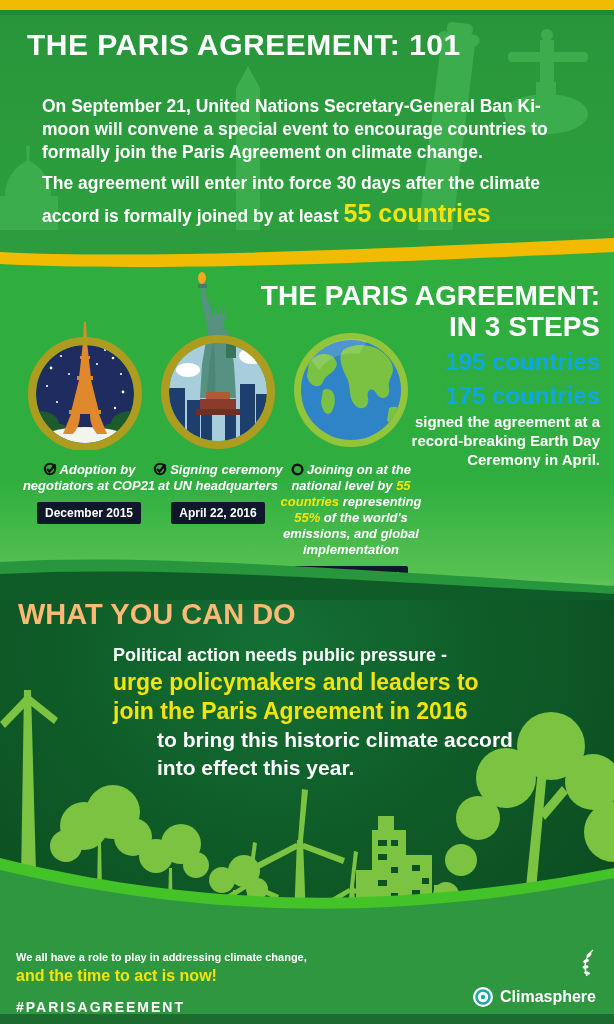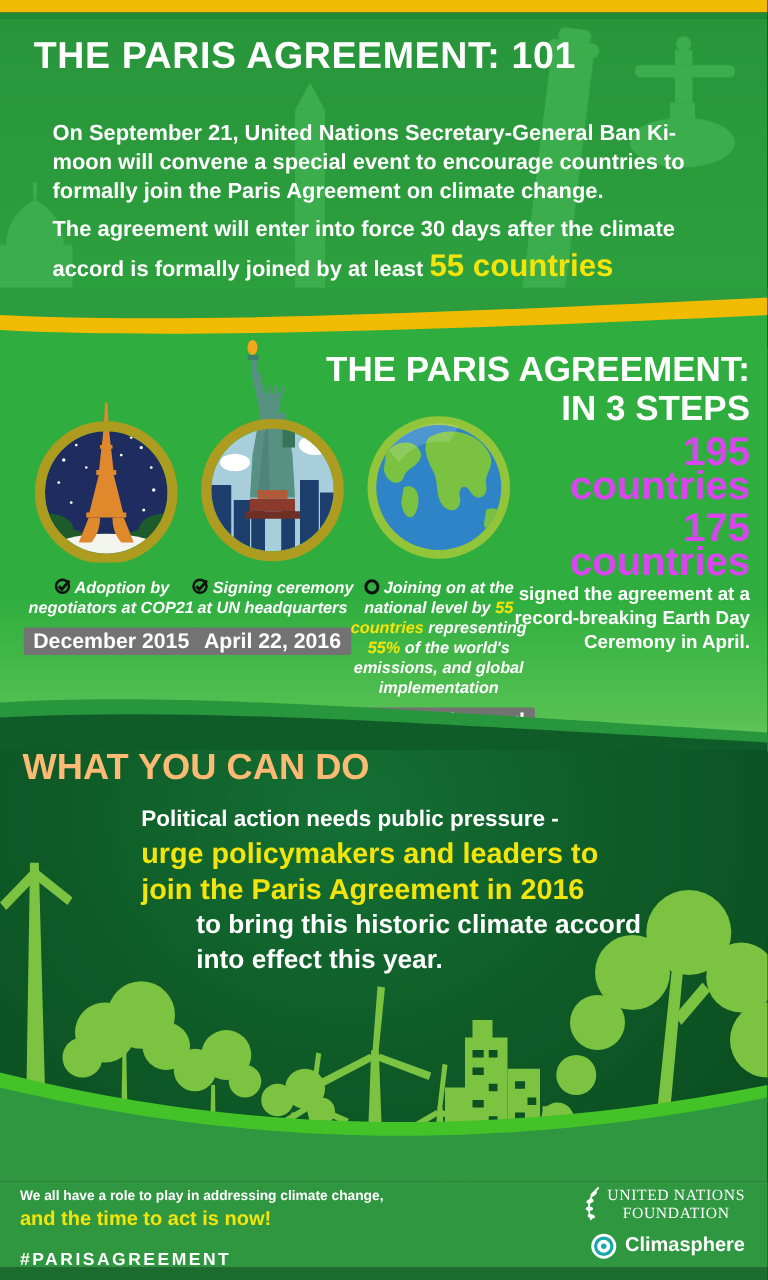--- a/index.html
+++ b/index.html
@@ -25,25 +25,25 @@
   #h1-para1{left:42px;top:95px;width:528px;color:#fff;font-size:17.5px;font-weight:700;line-height:23px;}
   #h1-para2{left:42px;top:168px;width:545px;color:#fff;font-size:17.5px;font-weight:700;line-height:30px;}
   .hl{color:#f3e50c;font-size:25px;font-weight:800;}
   
   #steps-title{right:14px;top:280px;width:360px;text-align:right;color:#fff;
                font-size:28px;font-weight:800;line-height:31px;}
   .caption{color:#fff;font-size:13px;font-weight:700;font-style:italic;line-height:16px;text-align:center;margin-top:12px;}
   #cap1{left:14px;top:450px;width:150px;}
   #cap2{left:150px;top:450px;width:136px;}
   #cap3{left:266px;top:450px;width:170px;}
-  .badge{display:inline-block;margin-top:8px;background:#737373;color:#fff;
-         font-size:17px;font-weight:700;font-style:normal;padding:3px 8px;border-radius:2px;}
+  .badge{display:inline-block;margin-top:8px;background:#0f172a;color:#fff;
+         font-size:12px;font-weight:700;font-style:normal;padding:3px 8px;border-radius:2px;}
   .chk{vertical-align:-2px;margin-right:3px;}
   #rightcol{right:14px;top:348px;width:205px;text-align:right;}
-  .stat-num{color:#d946ef;font-size:32px;font-weight:800;line-height:27px;}
+  .stat-num{color:#0ea5e9;font-size:24px;font-weight:800;line-height:27px;}
   .stat-txt{color:#fff;font-size:15px;font-weight:700;line-height:19px;margin-top:3px;}
   .stat-num.second{margin-top:7px;}
   
   #s3-title{left:18px;top:598px;width:500px;color:#fdba74;font-size:29px;font-weight:700;}
   #s3-para{left:113px;top:643px;width:440px;}
   .s3-line-w1{color:#fff;font-size:18px;font-weight:700;line-height:25px;}
   .s3-line-y{color:#f3e50c;font-size:23px;font-weight:800;line-height:29px;}
   .s3-line-w2{color:#fff;font-size:21px;font-weight:800;line-height:28px;margin-left:44px;}
   
   #f-line1{left:16px;top:951px;color:#fff;font-size:11px;font-weight:700;}
@@ -306,24 +306,20 @@
   <div class="abs" id="f-hash">#PARISAGREEMENT</div>
 
   <div class="abs" id="unf-logo">
     <svg width="16" height="30" viewBox="0 0 16 30">
       <path d="M13,2 C5,9 3,17 7,28" fill="none" stroke="#fff" stroke-width="1.4"></path>
       <ellipse cx="9" cy="7" rx="3" ry="1.6" fill="#fff" transform="rotate(-40 9 7)"></ellipse>
       <ellipse cx="6" cy="13" rx="3" ry="1.6" fill="#fff" transform="rotate(-20 6 13)"></ellipse>
       <ellipse cx="5.5" cy="19" rx="3" ry="1.6" fill="#fff" transform="rotate(-5 5.5 19)"></ellipse>
       <ellipse cx="7" cy="25" rx="3" ry="1.6" fill="#fff" transform="rotate(15 7 25)"></ellipse>
     </svg>
-    <div id="unf-text">
-      <div>UNITED NATIONS</div>
-      <div>FOUNDATION</div>
-    </div>
   </div>
 
   <div class="abs" id="clima-logo">
     <svg width="22" height="22" viewBox="0 0 22 22">
       <circle cx="11" cy="11" r="10" fill="#fff"></circle>
       <circle cx="11" cy="11" r="6.5" fill="none" stroke="#1ba8ad" stroke-width="2.6"></circle>
       <circle cx="11" cy="11" r="2.2" fill="#1ba8ad"></circle>
     </svg>
     <span id="clima-text">Climasphere</span>
   </div>

